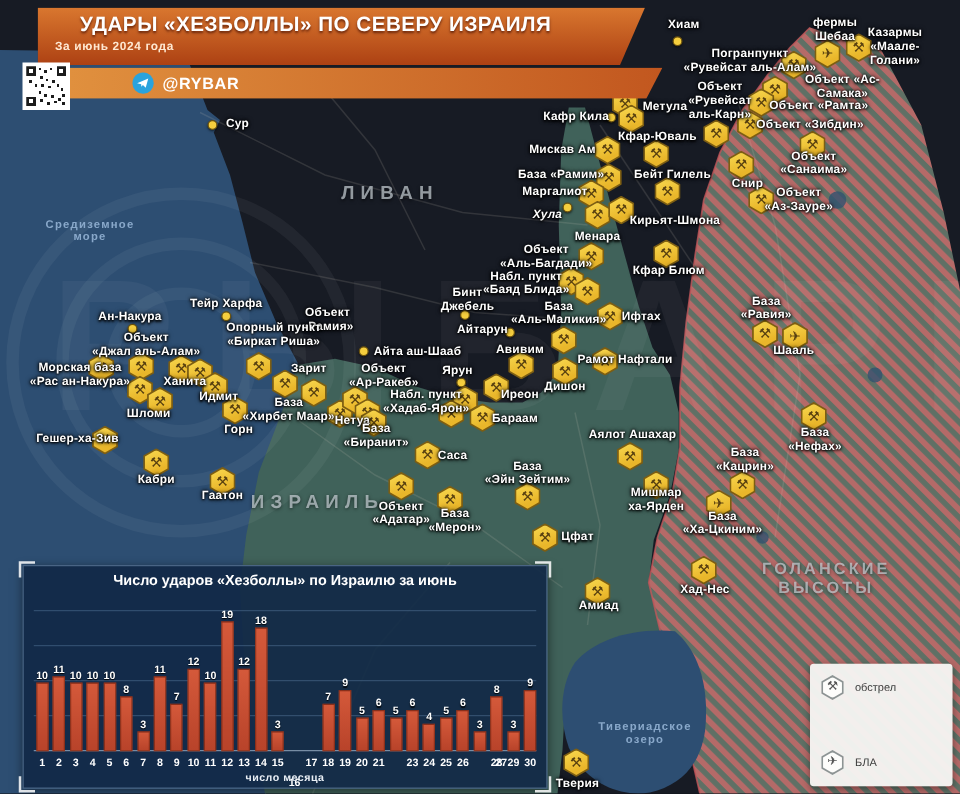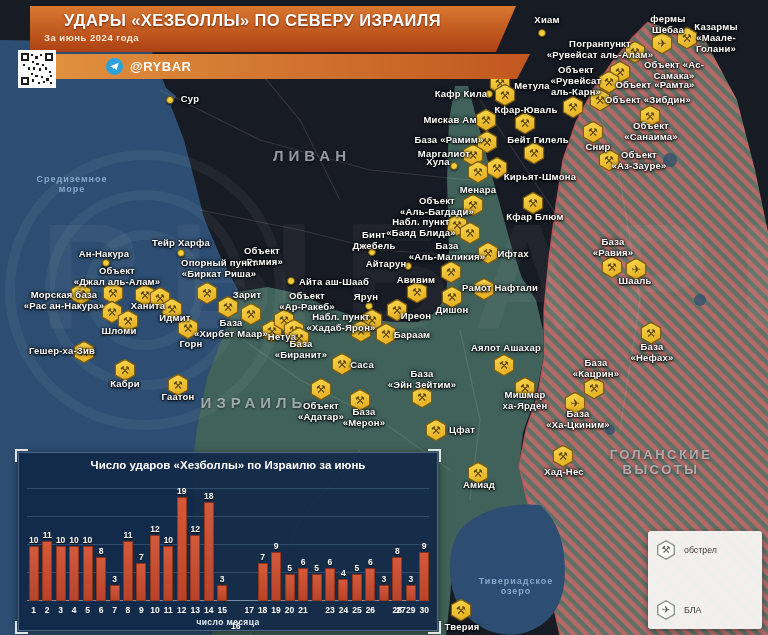--- a/index.html
+++ b/index.html
@@ -484,21 +484,21 @@
       <div class="map-label" style="left: 648px; top: 100px;">Объект «Зибдин»</div>
       <div class="map-label" style="left: 651px; top: 131px;">Объект
 «Санаима»</div>
       <div class="map-label" style="left: 532px; top: 86px;">Метула</div>
       <div class="map-label" style="left: 461px; top: 94px;">Кафр Кила</div>
       <div class="map-label" style="left: 526px; top: 110px;">Кфар-Юваль</div>
       <div class="map-label" style="left: 450px; top: 120px;">Мискав Ам</div>
       <div class="map-label" style="left: 449px; top: 140px;">База «Рамим»</div>
       <div class="map-label" style="left: 538px; top: 140px;">Бейт Гилель</div>
       <div class="map-label" style="left: 444px; top: 154px;">Маргалиот</div>
-      <div class="map-label" style="left: 438px; top: 162px;">Хула</div>
+      <div class="map-label" style="left: 438px; top: 172px; font-style: italic;">Хула</div>
       <div class="map-label" style="left: 598px; top: 147px;">Снир</div>
       <div class="map-label" style="left: 639px; top: 160px;">Объект
 «Аз-Зауре»</div>
       <div class="map-label" style="left: 540px; top: 177px;">Кирьят-Шмона</div>
       <div class="map-label" style="left: 478px; top: 190px;">Менара</div>
       <div class="map-label" style="left: 437px; top: 206px;">Объект
 «Аль-Багдади»</div>
       <div class="map-label" style="left: 535px; top: 217px;">Кфар Блюм</div>
       <div class="map-label" style="left: 421px; top: 227px;">Набл. пункт
 «Баяд Блида»</div>

